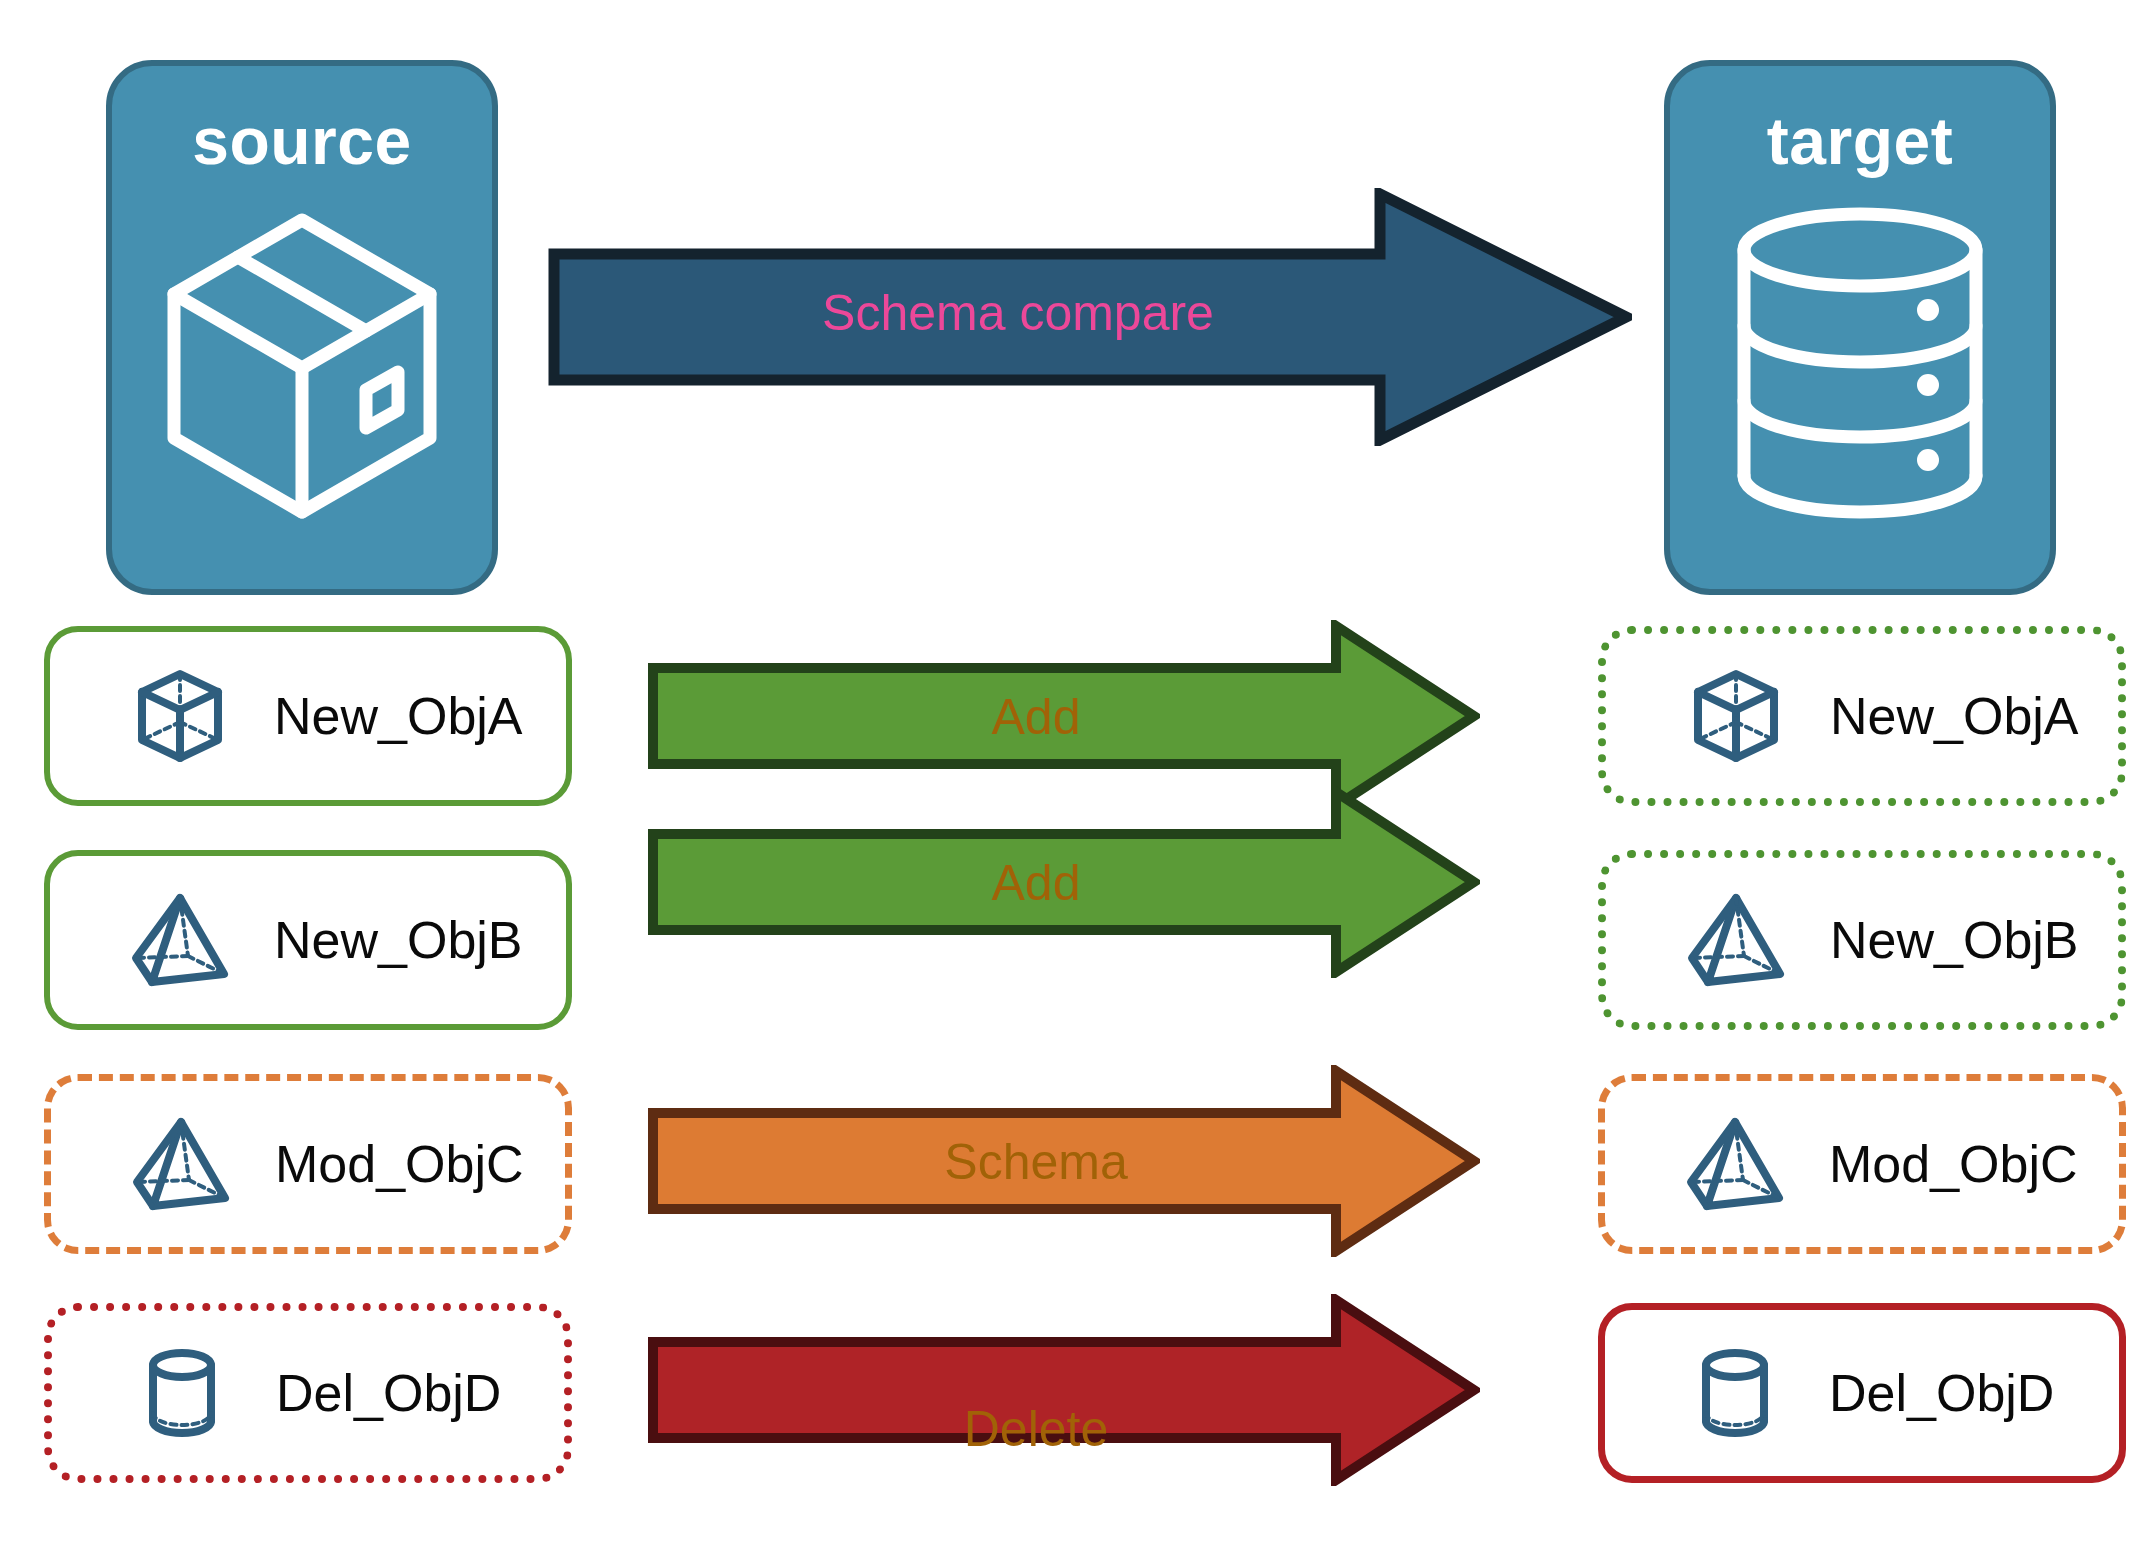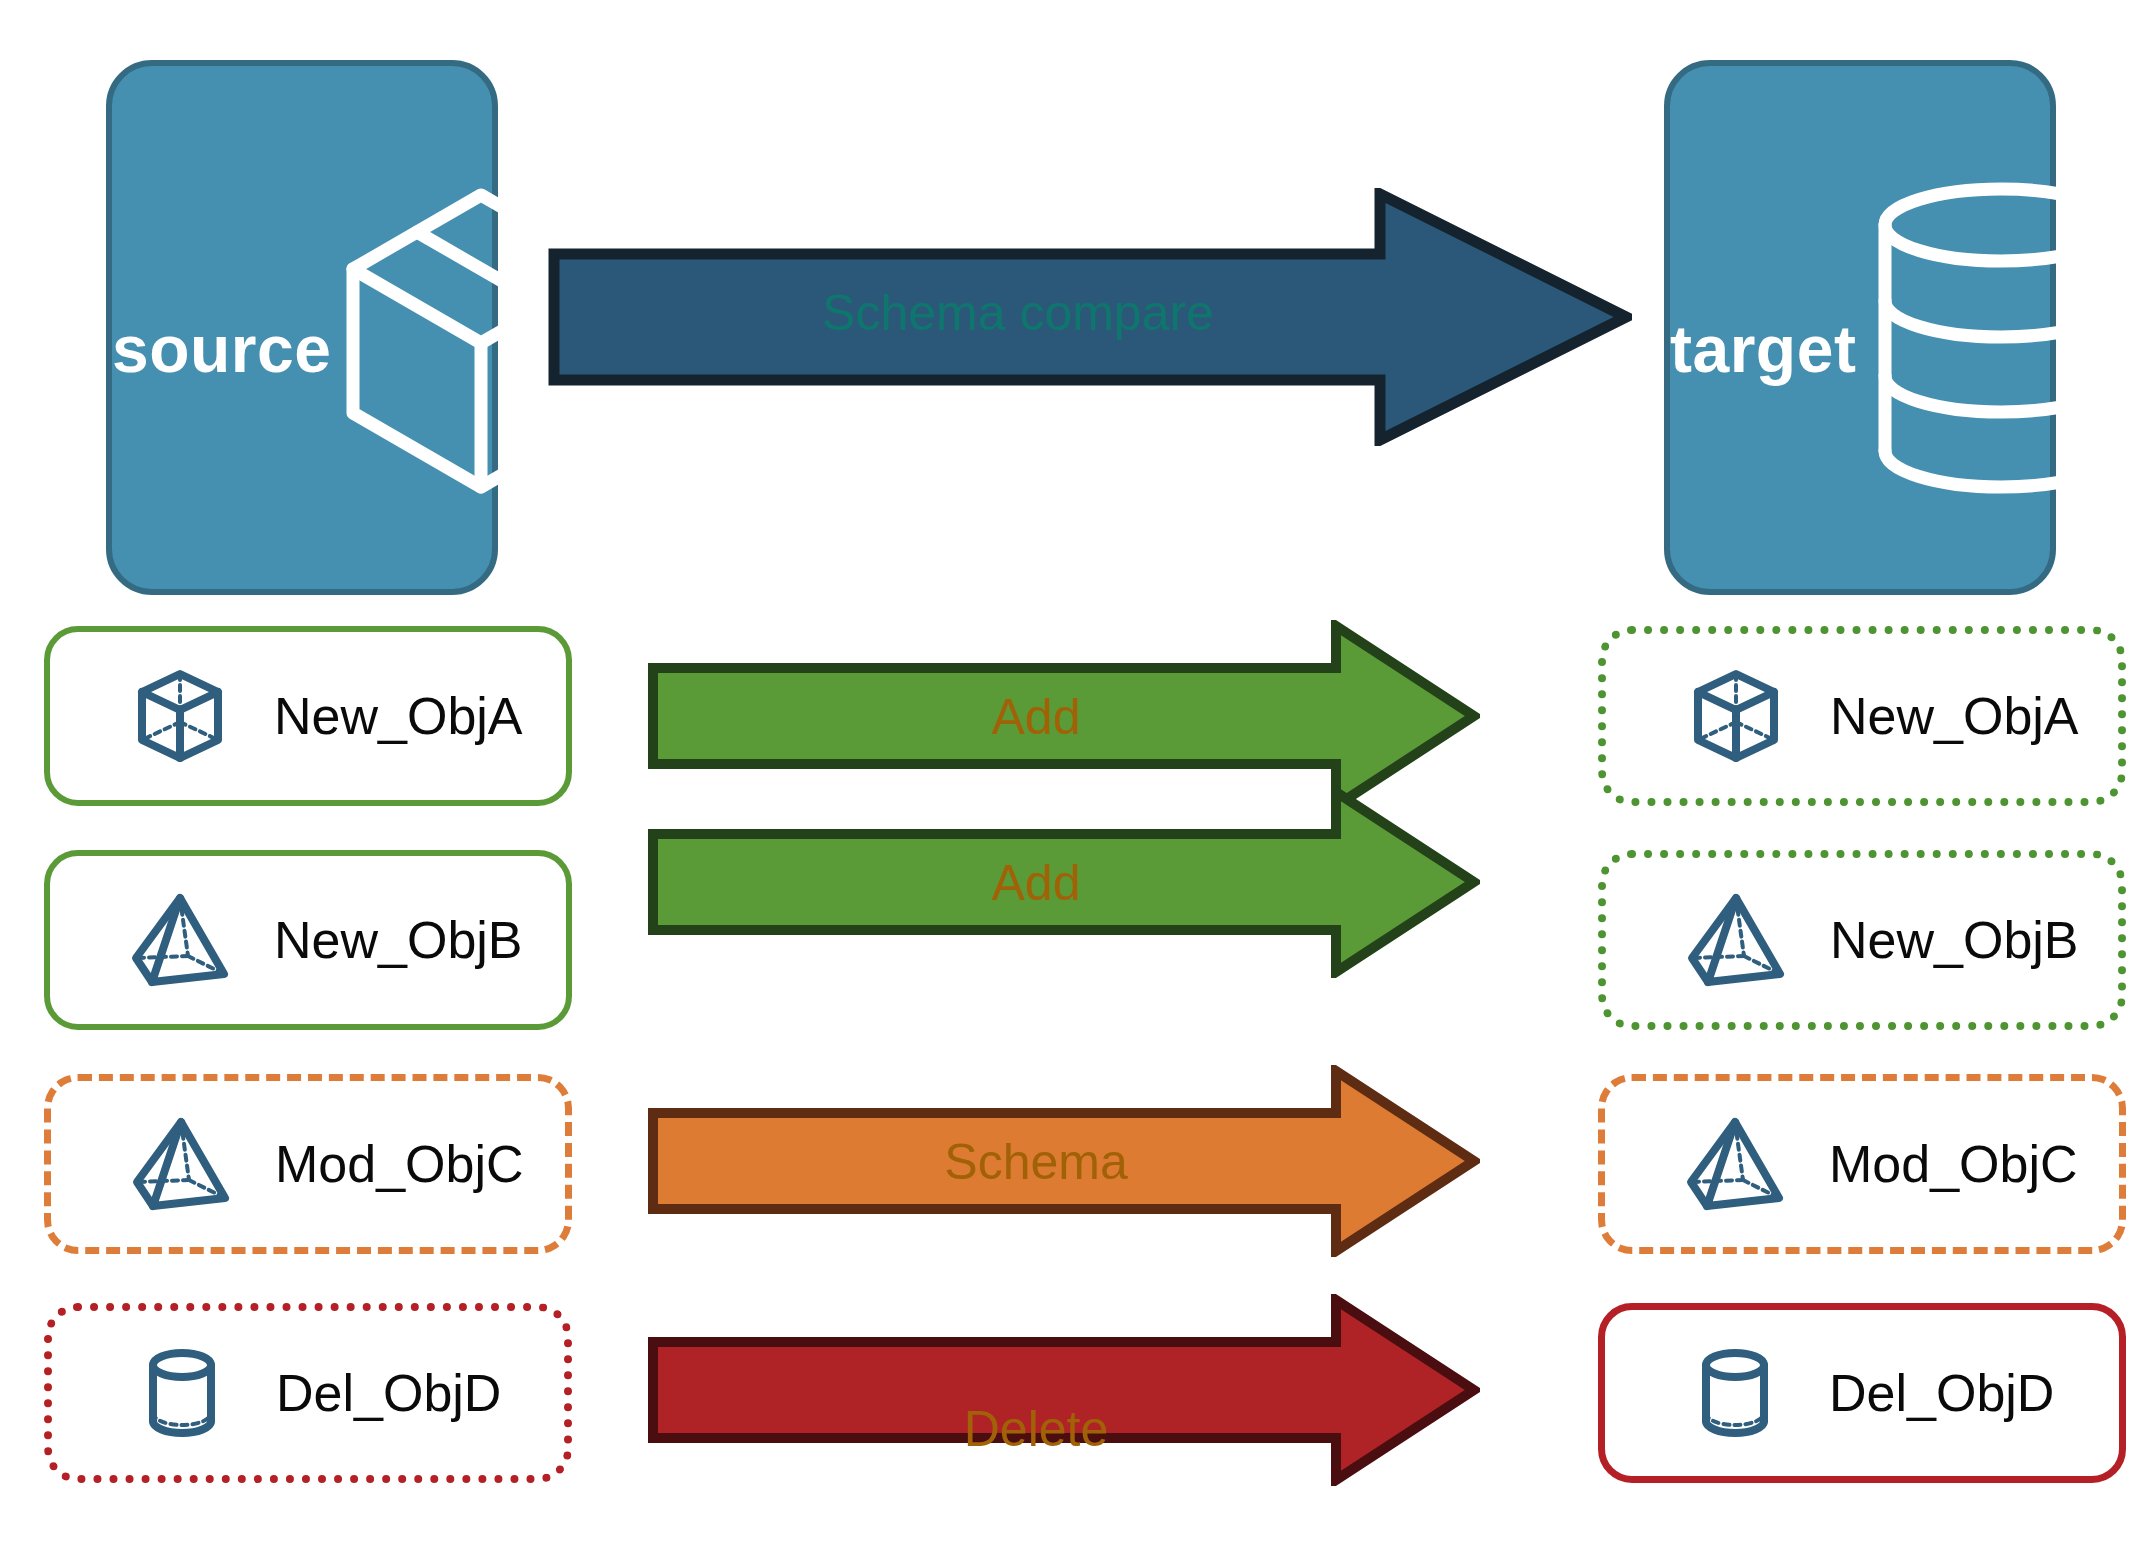--- a/index.html
+++ b/index.html
@@ -18,21 +18,21 @@
   
   .endpoint-card {
     position: absolute;
     width: 392px;
     height: 535px;
     background: #4590B0;
     border: 6px solid #346B83;
     border-radius: 46px;
     box-sizing: border-box;
     display: flex;
-    flex-direction: row;
+    flex-direction: column;
     align-items: center;
   }
   .endpoint-title {
     color: #ffffff;
     font-size: 66px;
     font-weight: bold;
     margin-top: 42px;
     letter-spacing: 0.5px;
     line-height: 1;
   }
@@ -45,21 +45,21 @@
   
   #schema-compare-arrow {
     position: absolute;
     left: 548px;
     top: 188px;
     width: 1084px;
     height: 258px;
   }
   .arrow-label {
     position: absolute;
-    color: #0f766e;
+    color: #ec4899;
     font-size: 50px;
     white-space: nowrap;
     pointer-events: none;
   }
   #schema-compare-label {
     left: 548px;
     top: 284px;
     width: 940px;
     text-align: center;
   }

